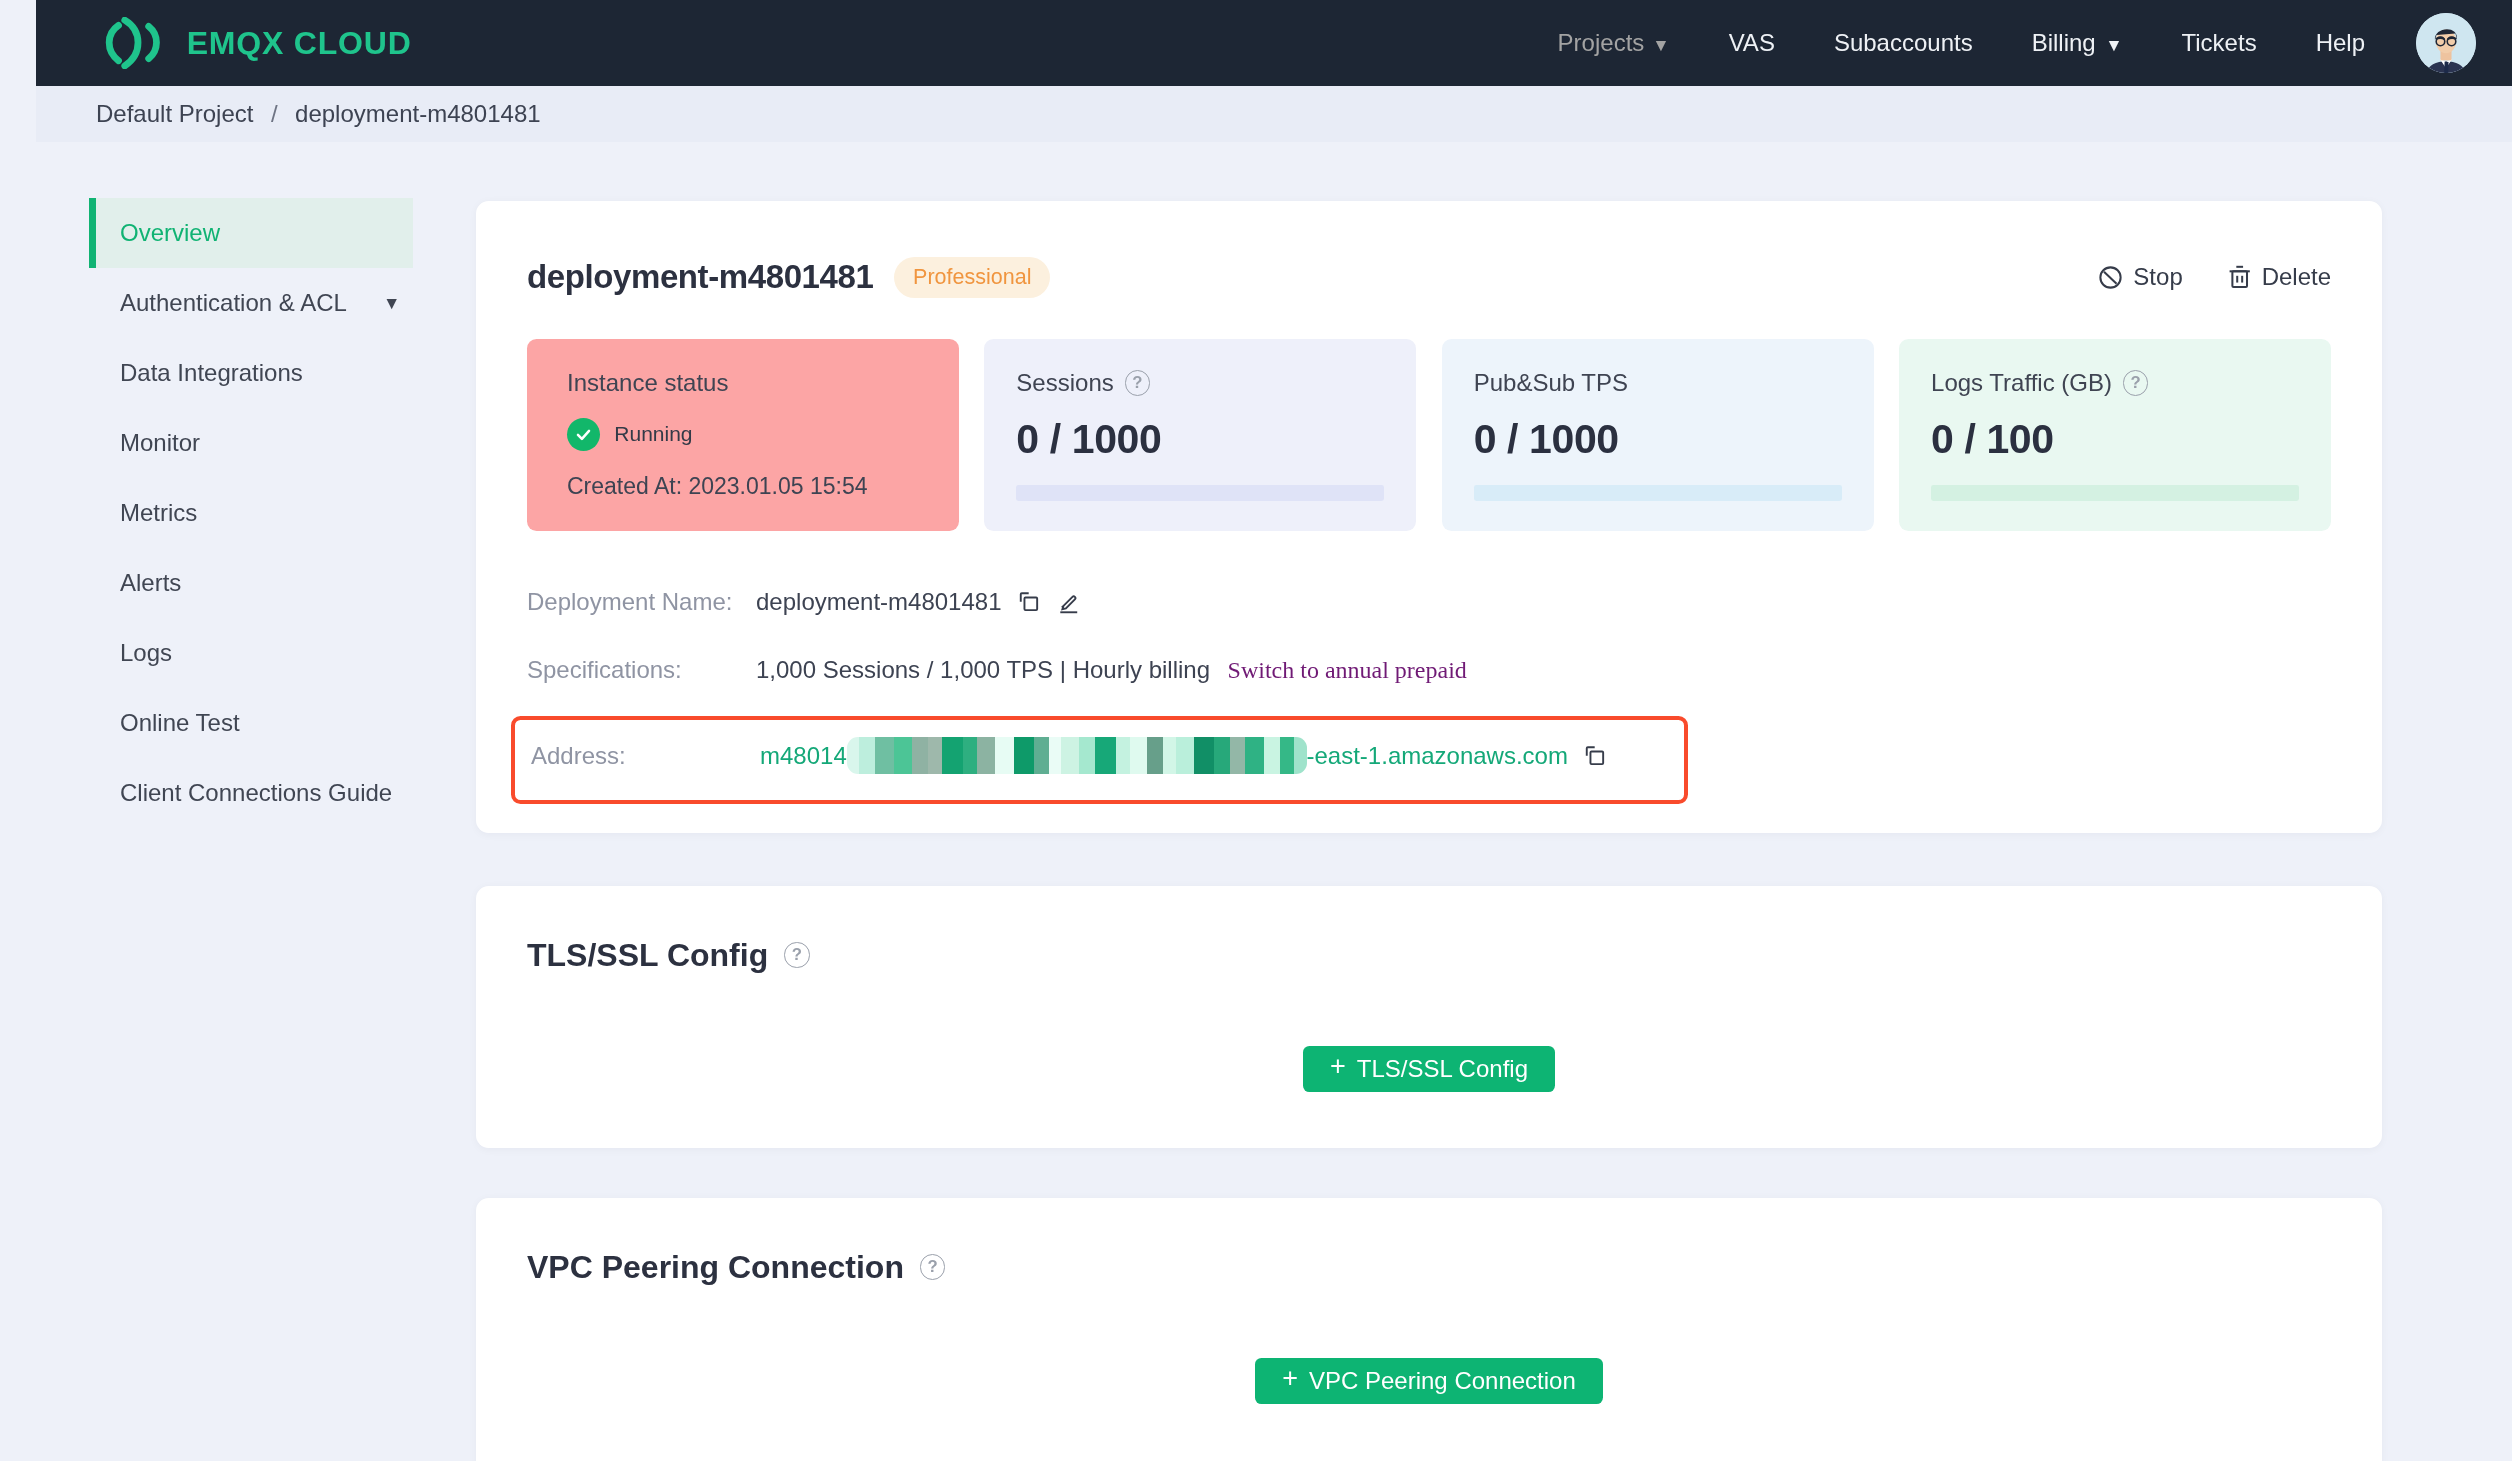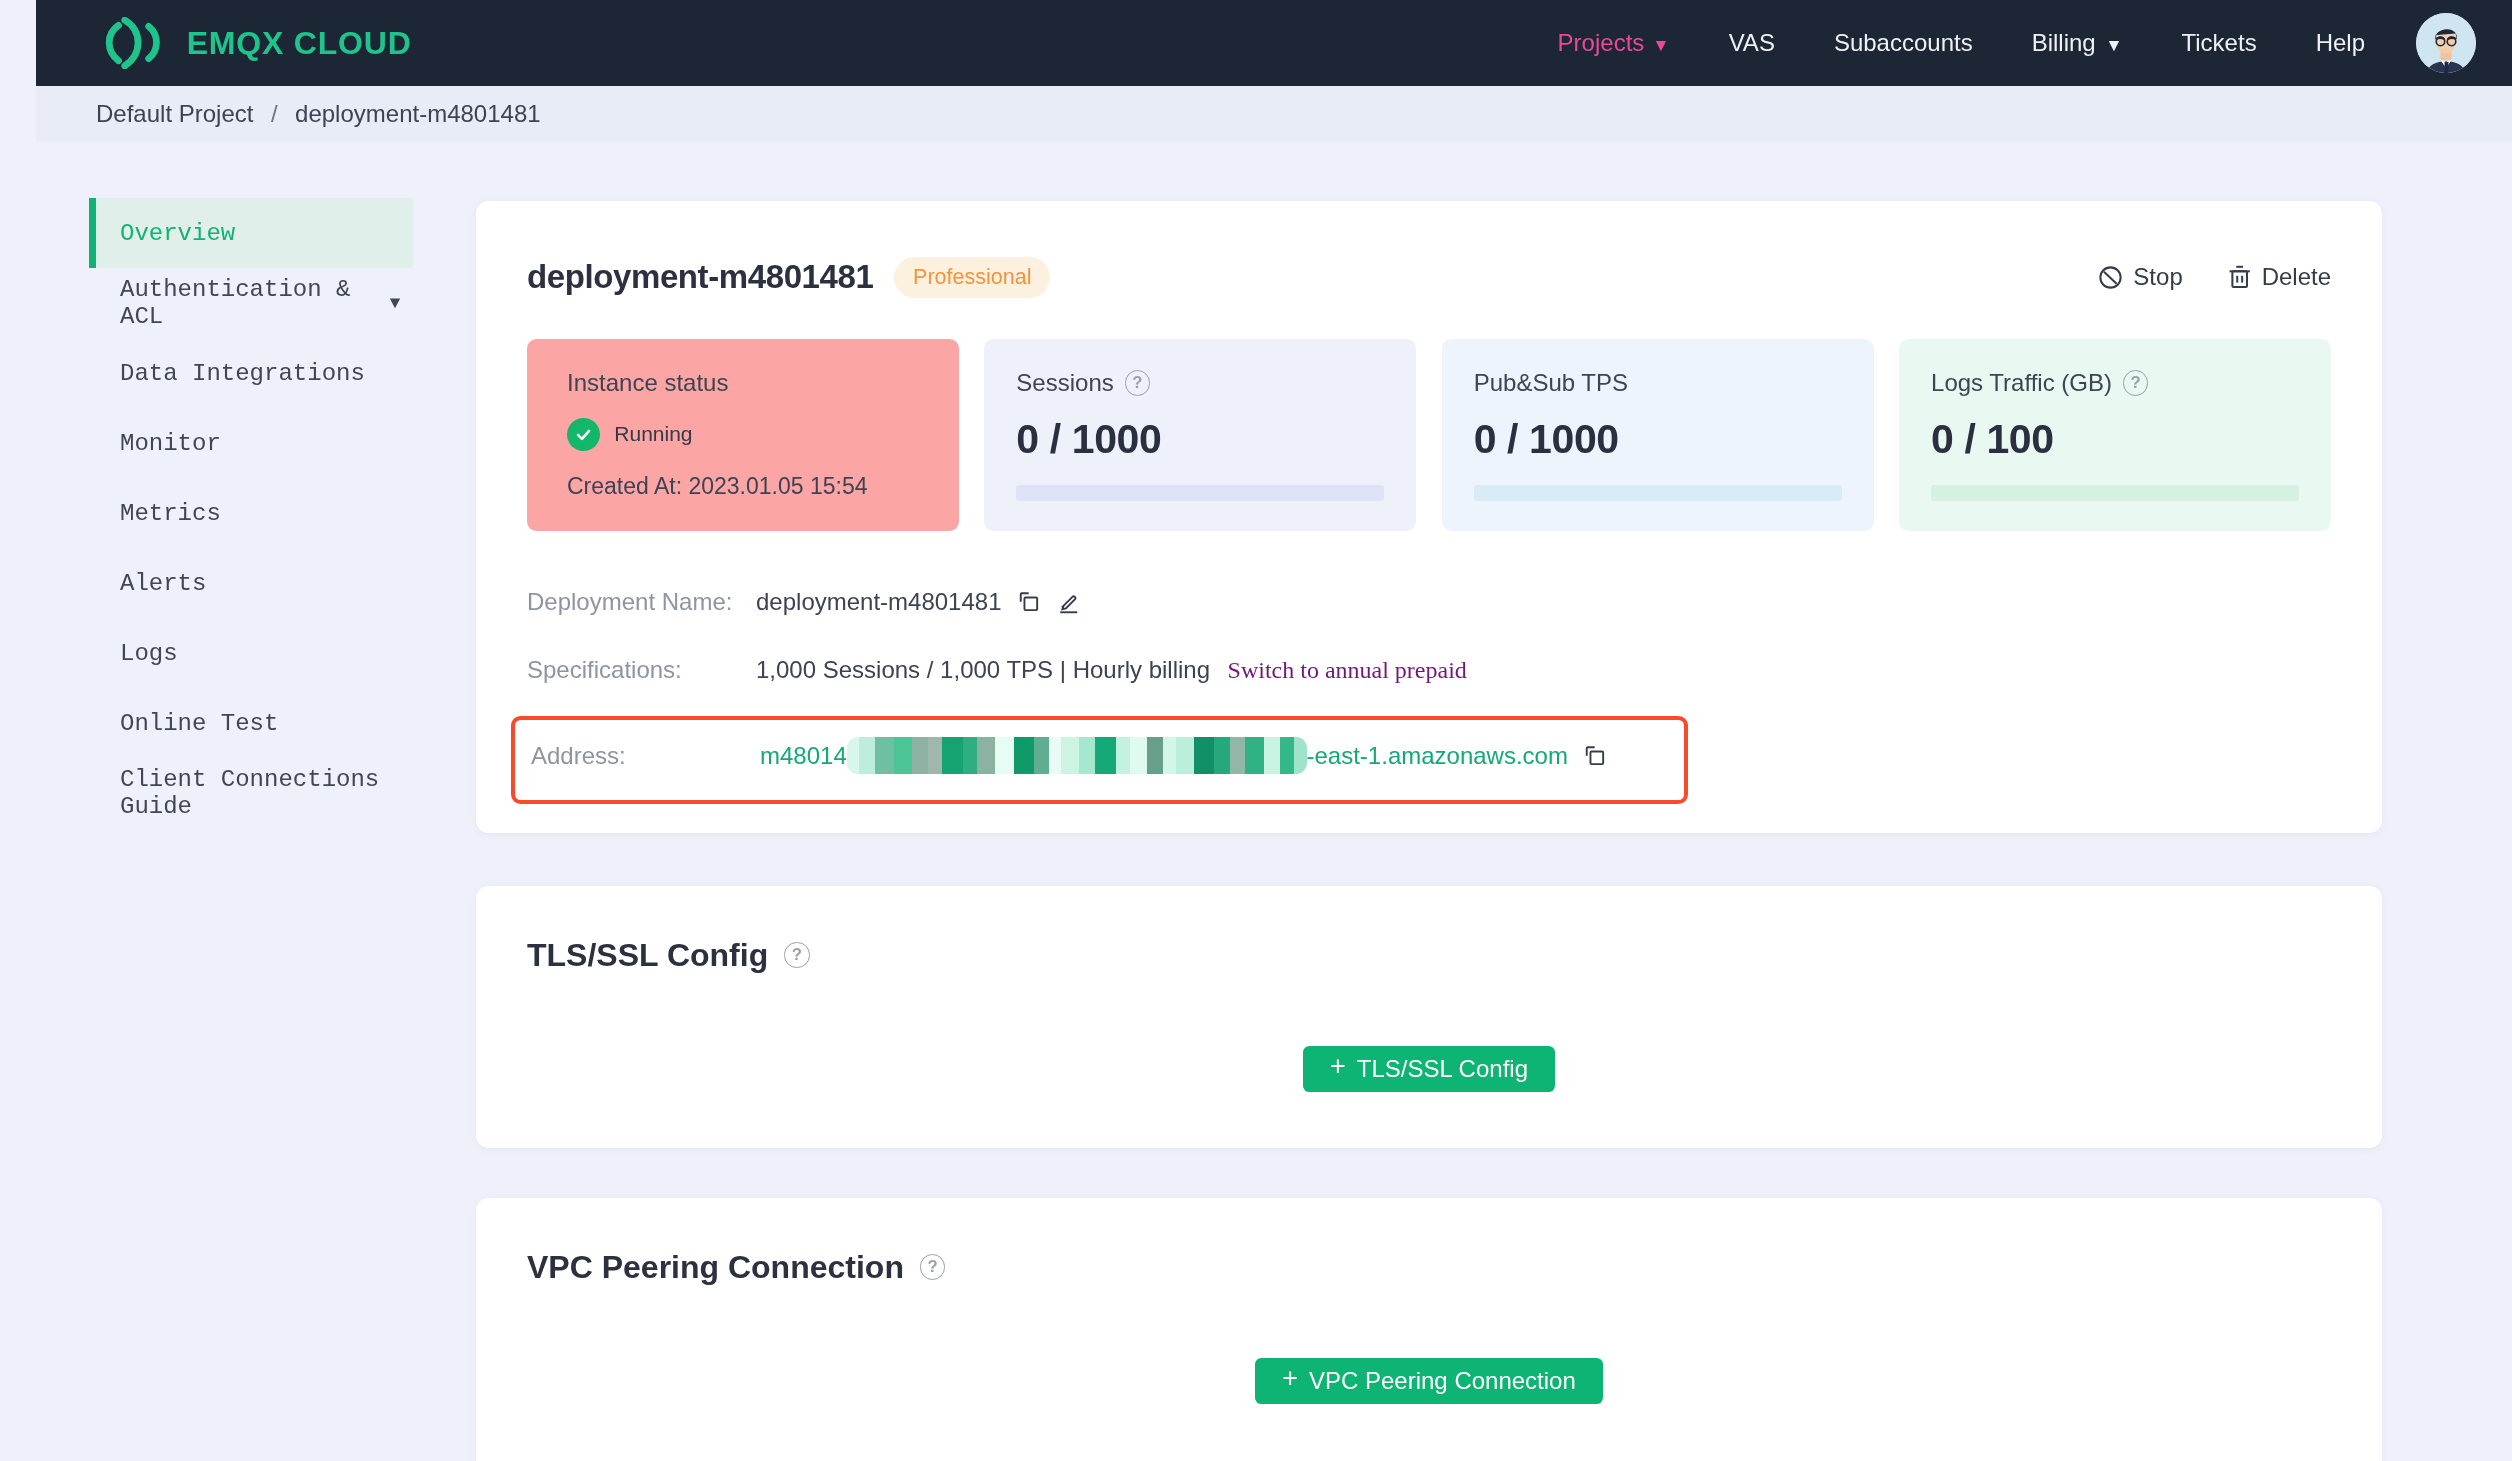--- a/index.html
+++ b/index.html
@@ -14,36 +14,36 @@
   
   .navbar {
     height:86px; background:#1d2634;
     display:flex; align-items:center;
     padding:0 72px 0 60px;
   }
   .brand { display:flex; align-items:center; gap:20.7px; cursor:pointer; }
   .brand-text { color:#1fc48c; font-size:32px; font-weight:700; letter-spacing:0.8px; }
   .nav-items { margin-left:auto; display:flex; align-items:center; gap:59px; }
   .nav-item { color:#eef1f5; font-size:24px; cursor:pointer; display:flex; align-items:center; gap:9.5px; white-space:nowrap; }
-  .nav-item.active { color:#ec4899;gap:8px; }
+  .nav-item.active { color:#a3a3a3;gap:8px; }
   .caret { font-size:17.5px; transform:translateY(1.6px); }
   .avatar { width:60px; height:60px; border-radius:50%; overflow:hidden; margin-left:51px; cursor:pointer; flex-shrink:0; background:#cfe6f0; }
 
   
   .breadcrumb-bar { height:56px; background:#e8ecf6; display:flex; align-items:center; padding-left:60px; font-size:24px; }
   .breadcrumb-bar .crumb { color:#3d4352; }
   .breadcrumb-bar .sep { margin:0 17.5px; color:#6e7484; }
 
   
   .layout { display:flex; align-items:flex-start; }
   .sidebar { width:377px; flex-shrink:0; padding-top:56px; }
   .side-item {
     height:70px; display:flex; align-items:center;
     margin-left:60px; padding-left:24px; padding-right:12.7px;
-    font-size:24px; color:#404653; cursor:pointer; position:relative;font-family:Liberation Mono, monospace;
+    font-size:24px; color:#404653; cursor:pointer; position:relative;
   }
   .side-item .label { flex:1; }
   .side-item.active { background:#e1efeb; color:#10b373; }
   .side-item.active::before {
     content:""; position:absolute; left:-7.2px; top:0; bottom:0; width:7.2px; background:#10b373;
   }
   .side-caret { font-size:17.5px; color:#404653; }
 
   .content { width:1906px; margin-left:63px; padding-top:59px; }
 

